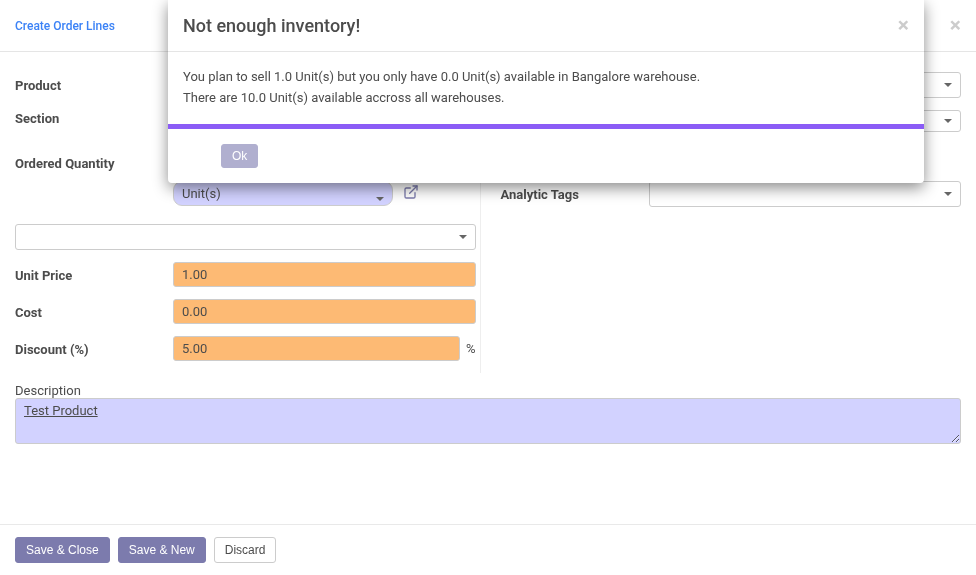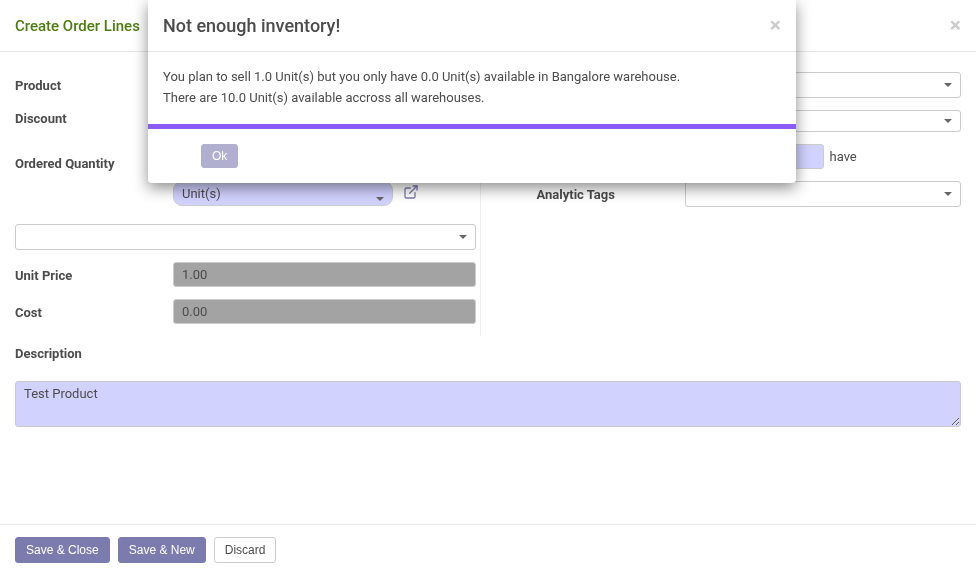--- a/index.html
+++ b/index.html
@@ -23,23 +23,23 @@
   }
   .base-header {
     display: flex;
     align-items: center;
     justify-content: space-between;
     padding: 15px;
     border-bottom: 1px solid #e5e5e5;
     height: 52px;
   }
   .base-title {
-    font-size: 15px;
+    font-size: 12px;
     font-weight: 500;
-    color: #4d7c0f;
+    color: #3b82f6;
   }
   .close-x {
     font-size: 21px;
     color: #ccc;
     cursor: pointer;
     line-height: 1;
     font-weight: 700;
   }
 
   .base-body {
@@ -75,21 +75,21 @@
   }
 
   
   input[type="text"], textarea {
     width: 100%;
     border: 1px solid #ccc;
     border-radius: 3px;
     padding: 4px 8px;
     font-size: 13px;
     font-family: inherit;
-    background: #a3a3a3;
+    background: #fdba74;
     color: #4c4c4c;
   }
   .req { background: #d2d2ff; }
   .short { width: 180px; }
   .unit-select {
     background: #d2d2ff;
     border: 1px solid #ccc;
     border-radius: 9px;
     padding: 4px 8px;
     width: 220px;
@@ -121,20 +121,21 @@
     border-left: 4px solid transparent;
     border-right: 4px solid transparent;
     border-top: 4px solid #666;
   }
   .inline-unit { margin-left: 6px; color:#4c4c4c; }
   .row-inline { display:flex; align-items:center; }
 
   textarea {
     height: 46px;
     resize: both;
+    text-decoration: underline;
   }
 
   .base-footer {
     position: absolute;
     left:0; right:0;
     bottom: 0;
     border-top: 1px solid #e9e9e9;
     padding: 12px 15px;
     background: #fff;
     display: flex;
@@ -161,22 +162,22 @@
     color: #fff;
   }
   .btn-small {
     padding: 4px 10px;
   }
 
   
   .alert-modal {
     position: absolute;
     top: 0;
-    left: 148px;
-    width: 648px;
+    left: 168px;
+    width: 756px;
     background: #fff;
     box-shadow: 0 5px 15px rgba(0,0,0,0.45);
     border-radius: 0 0 4px 4px;
     z-index: 10;
   }
   .alert-header {
     display: flex;
     justify-content: space-between;
     align-items: center;
     padding: 15px;
@@ -193,21 +194,21 @@
     line-height: 1.6;
     color: #4c4c4c;
     border-bottom: 5px solid #8b5cf6;
   }
   .alert-footer {
     padding: 15px;
     margin-left: 38px;
   }
 
   .desc-block { margin-top: 10px; }
-  .desc-label { font-weight:700; margin-bottom:20px; display:block;}
+  .desc-label { font-weight:400; margin-bottom:0; display:block;}
 
   
   .days-wrap { display:flex; align-items:center; gap:6px;}
   .days-wrap input { background:#d2d2ff; width:175px;}
 </style>
 </head>
 <body>
 
 <div class="base-modal">
   <div class="base-header">
@@ -219,21 +220,21 @@
     <div class="form-cols">
 
       <div class="col-left">
 
         <div class="form-row">
           <div class="form-label">Product</div>
           <div class="controls"></div>
         </div>
 
         <div class="form-row" style="margin-bottom:24px;">
-          <div class="form-label">Discount</div>
+          <div class="form-label">Section</div>
           <div class="controls"></div>
         </div>
 
         <div class="form-row multi">
           <div class="form-label">Ordered Quantity</div>
           <div class="controls">
             <input type="text" class="req short" value="1.000" style="">
             <div class="row-inline">
               <div class="unit-select">
                 <span>Unit(s)</span>
@@ -266,20 +267,27 @@
           </div>
         </div>
 
         <div class="form-row">
           <div class="form-label">Cost</div>
           <div class="controls">
             <input type="text" value="0.00" style="">
           </div>
         </div>
 
+        <div class="form-row">
+          <div class="form-label">Discount (%)</div>
+          <div class="controls row-inline">
+            <input type="text" class="short" value="5.00" style="">
+            <span class="inline-unit">%</span>
+          </div>
+        </div>
       </div>
 
       <div class="col-right sep-left">
 
         <div class="form-row" style="margin-top:0;">
           <div class="form-label" style="width:148px;"></div>
           <div class="controls">
             <div class="select-box">
               <span></span>
               <span class="caret"></span>
@@ -299,21 +307,21 @@
 
         <div class="form-row">
           <div class="form-label" style="width:148px;"></div>
           <div class="controls days-wrap">
             <input type="text" value="" style="">
             <span>have</span>
           </div>
         </div>
 
         <div class="form-row" style="margin-top:12px;">
-          <div class="form-label" style="width:148px;margin-left:36px;">Analytic Tags</div>
+          <div class="form-label" style="width:148px;">Analytic Tags</div>
           <div class="controls">
             <div class="select-box">
               <span></span>
               <span class="caret"></span>
             </div>
           </div>
         </div>
       </div>
     </div>
 

